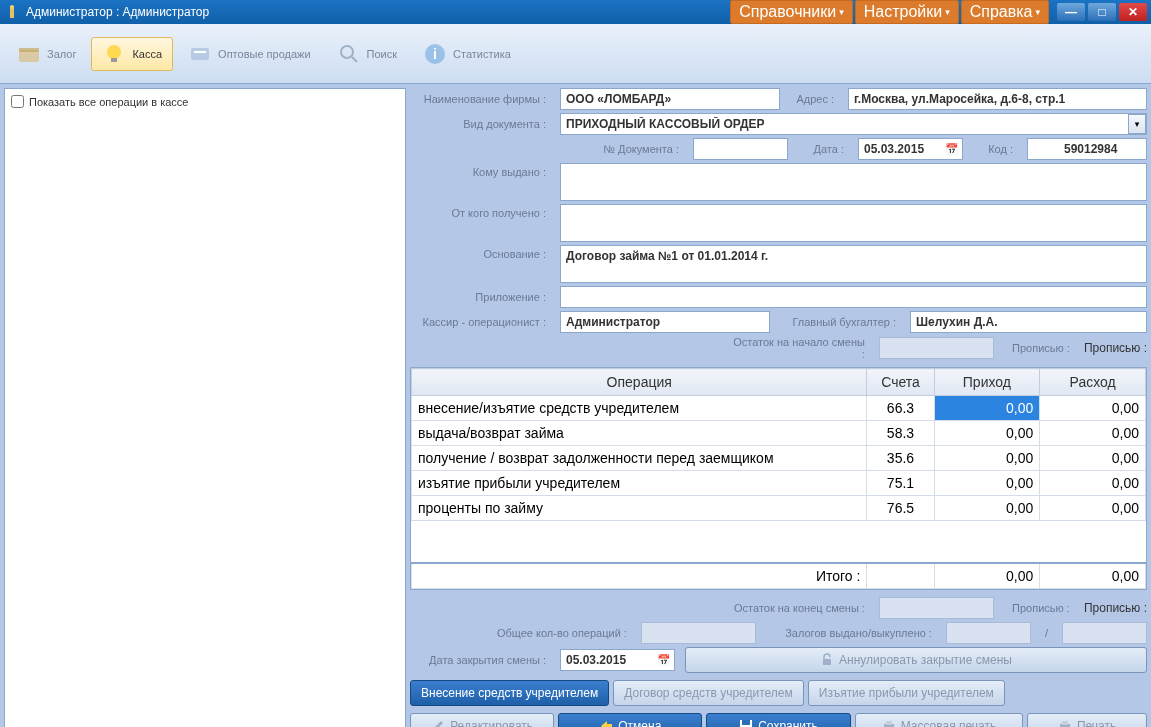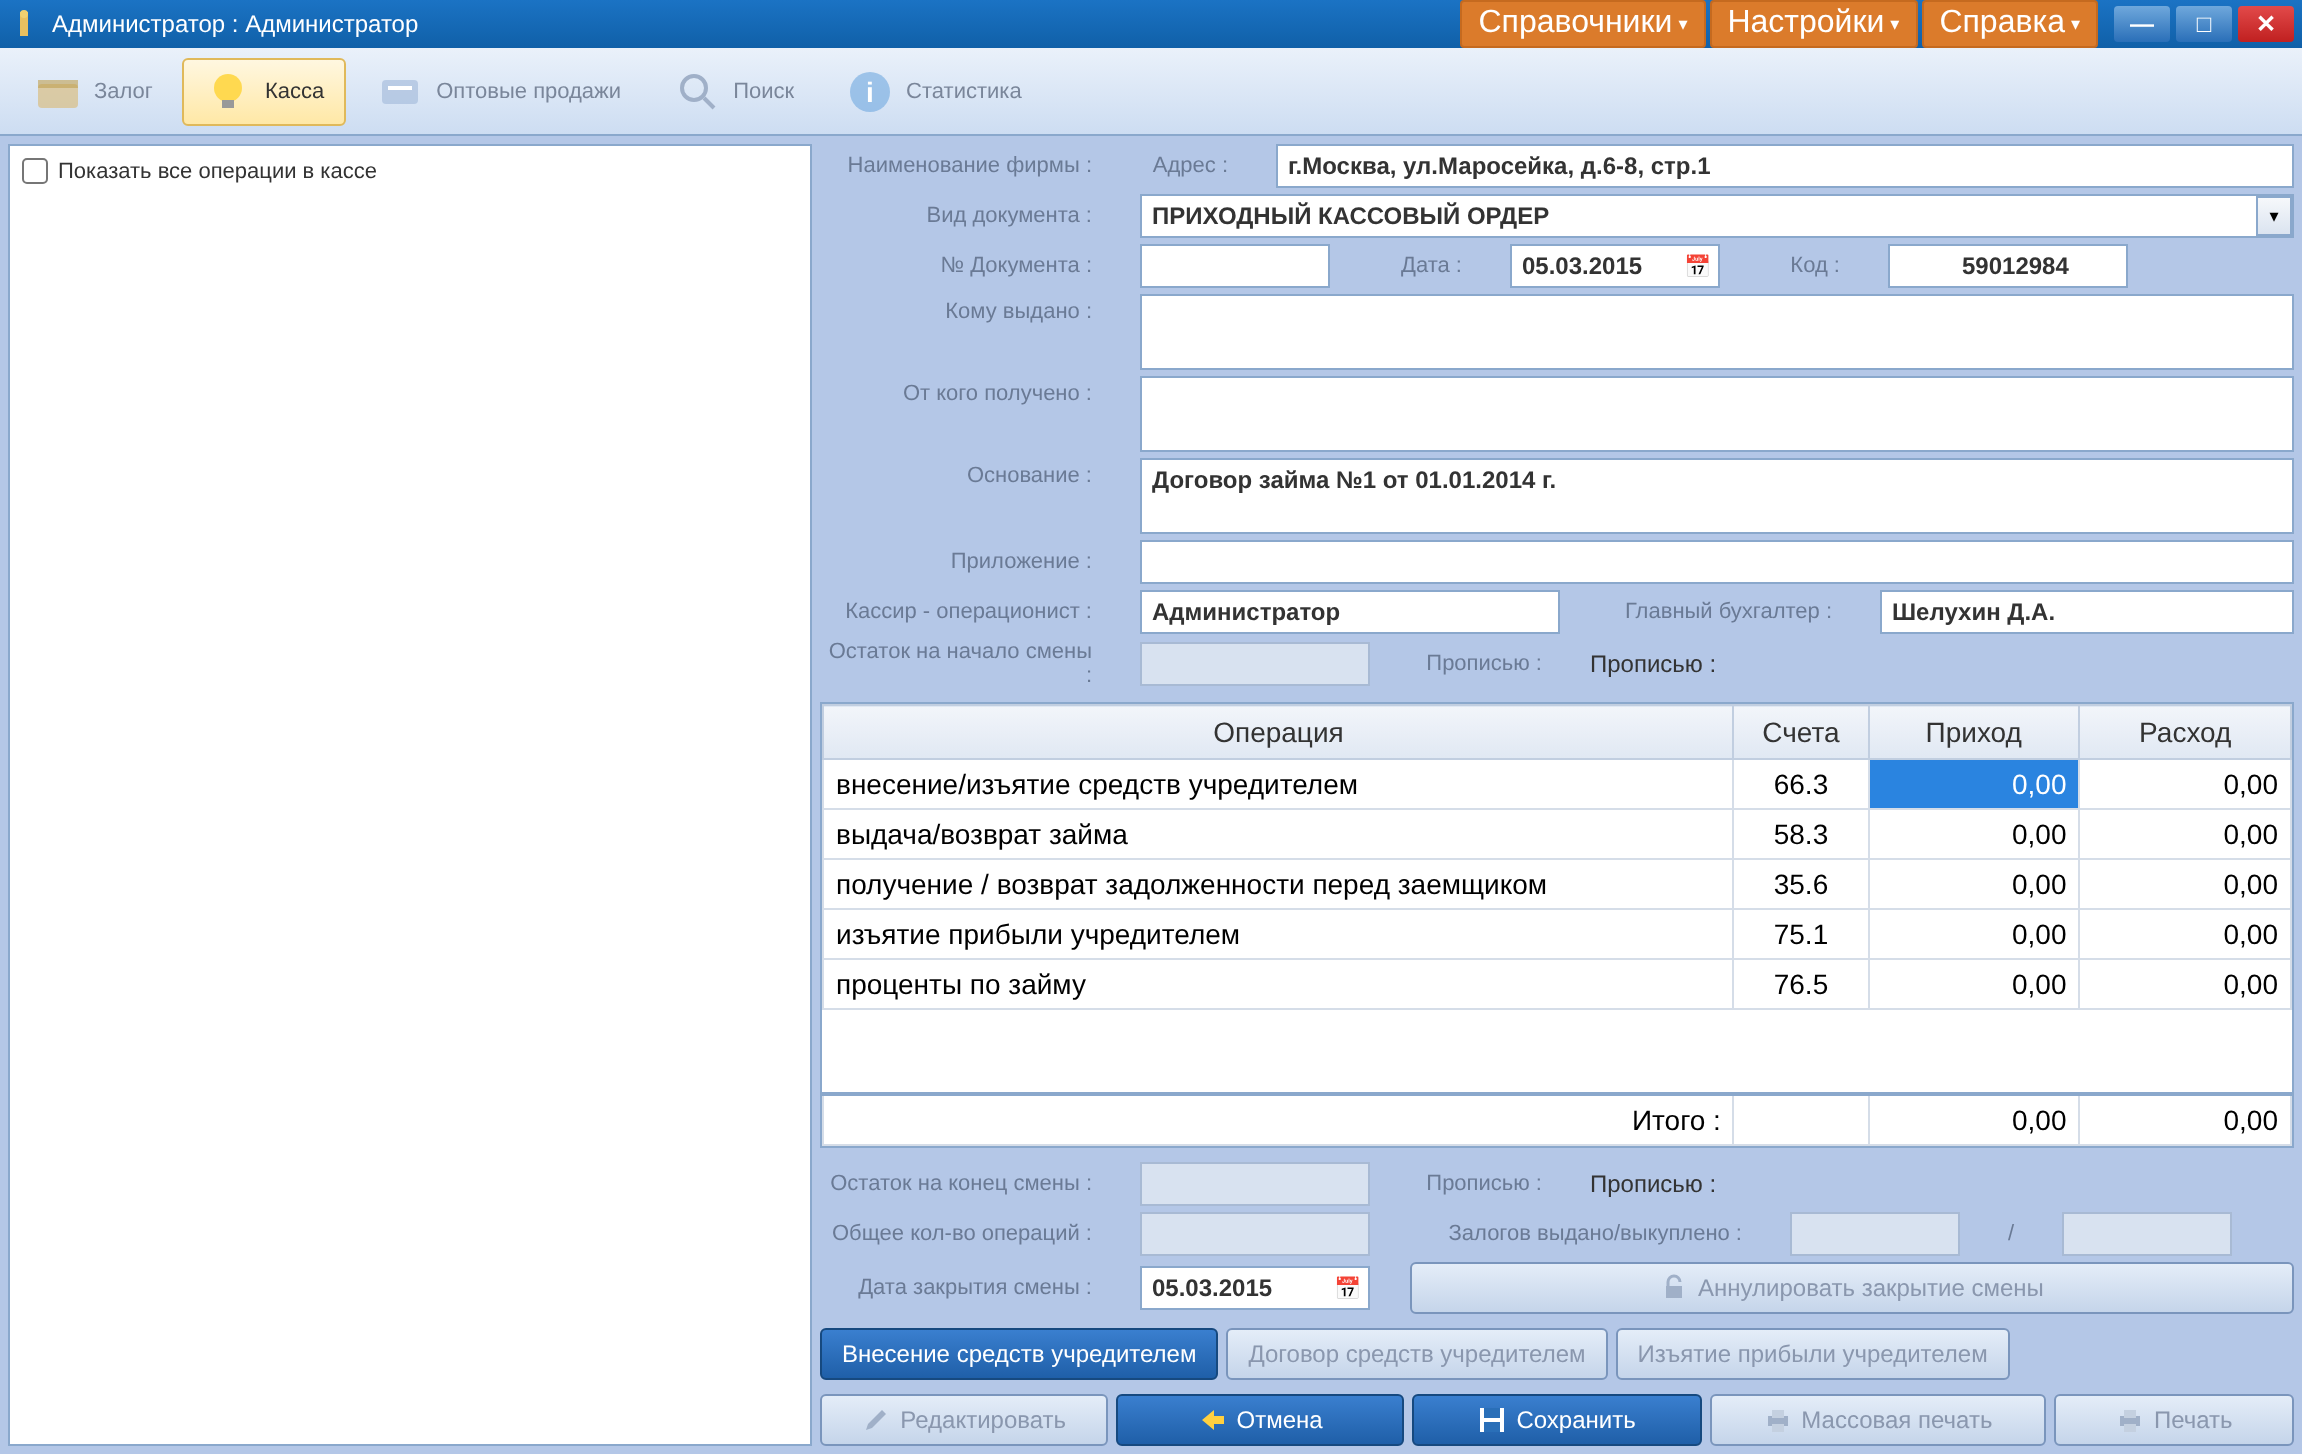--- a/index.html
+++ b/index.html
@@ -48,21 +48,21 @@
   cursor: pointer;
   color: #fff;
   font-weight: bold;
   font-size: 12px;
 }
 .win-min { background: linear-gradient(to bottom, #6fa8dc, #2a6fb8); }
 .win-max { background: linear-gradient(to bottom, #6fa8dc, #2a6fb8); }
 .win-close { background: linear-gradient(to bottom, #e24a4a, #c02020); }
 
 .toolbar {
-  height: 44px;
+  height: 60px;
   background: linear-gradient(to bottom, #eaf1fa, #cdddf2);
   border-bottom: 1px solid #8aa8cc;
   display: flex;
   align-items: center;
   padding: 0 6px;
   gap: 4px;
 }
 .tool-btn {
   display: flex; align-items: center; gap: 6px;
   padding: 4px 10px;
@@ -101,22 +101,23 @@
 .checkbox-row input { width: 13px; height: 13px; }
 
 .right-panel {
   flex: 1;
   margin: 4px 4px 4px 0;
   display: flex; flex-direction: column;
   gap: 3px;
 }
 
 .form-row {
-  display: flex; align-items: center; gap: 20px;
+  display: flex; align-items: center; gap: 10px;
   min-height: 22px;
+  justify-content: flex-end;
 }
 .form-label {
   color: #6a7a95;
   text-align: right;
   font-size: 11px;
   padding-right: 4px;
 }
 .label-w1 { width: 140px; }
 .input {
   background: #fff;
@@ -304,20 +305,21 @@
     <label class="checkbox-row">
       <input type="checkbox" style="">
       <span>Показать все операции в кассе</span>
     </label>
   </div>
 
   <div class="right-panel">
 
     <div class="form-row">
       <span class="form-label label-w1">Наименование фирмы :</span>
+      <input class="input strong" style="width: 220px;" value="ООО «ЛОМБАРД»">
       <span class="form-label" style="width:48px">Адрес :</span>
       <input class="input strong" style="flex: 1 1 0%;" value="г.Москва, ул.Маросейка, д.6-8, стр.1">
     </div>
 
     <div class="form-row">
       <span class="form-label label-w1">Вид документа :</span>
       <div class="select-wrap" style="flex:1">
         <input class="input strong" style="width: 100%;" value="ПРИХОДНЫЙ КАССОВЫЙ ОРДЕР">
         <div class="select-btn">▾</div>
       </div>

